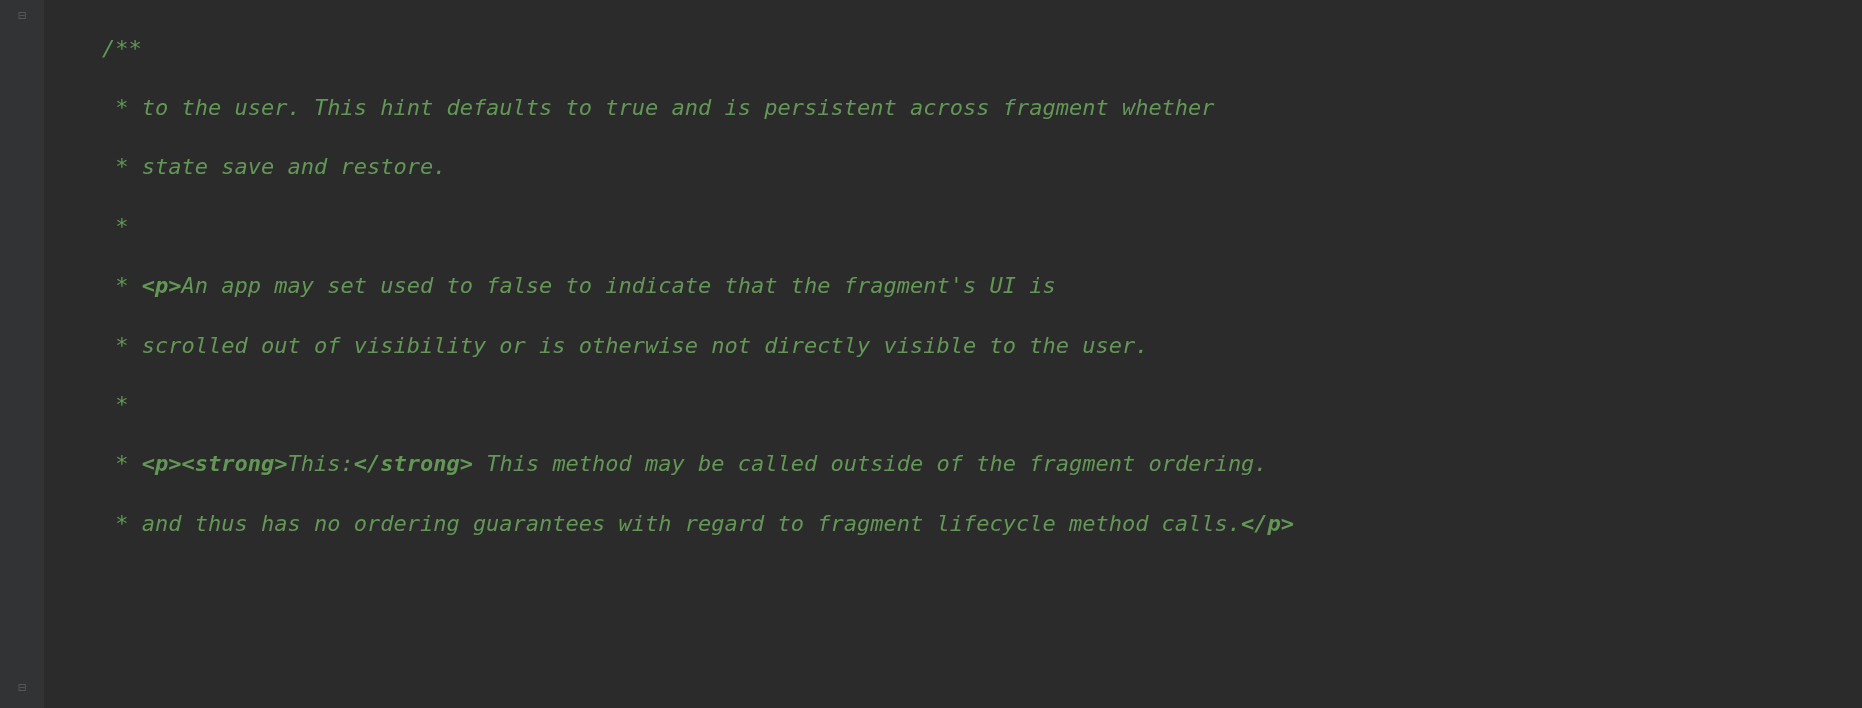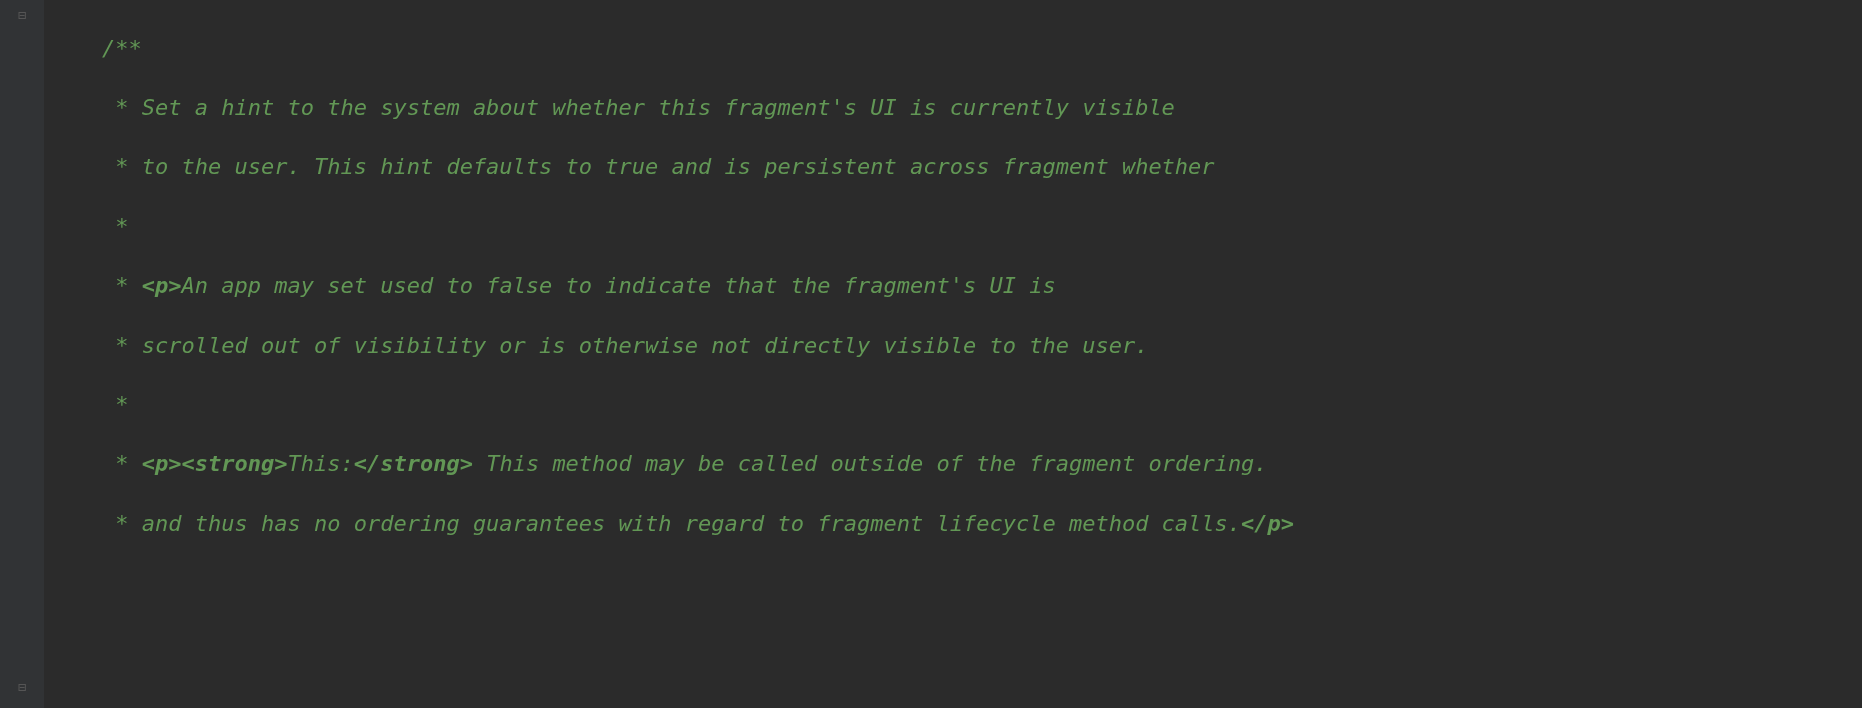--- a/index.html
+++ b/index.html
@@ -50,22 +50,22 @@
 </head>
 <body>
 
 <div class="editor">
   <div class="gutter">
     <div class="fold-marker fold-top">⊟</div>
     <div class="fold-marker fold-bot">⊟</div>
   </div>
   <div class="code">
 <div class="line"><span class="c-doc">/**</span></div>
-<div class="line"><span class="c-doc"> * </span><span class="c-doc">Set a hint to the system about whether this fragment's UI is currently visible</span></div>
 <div class="line"><span class="c-doc"> * </span><span class="c-doc">to the user. This hint defaults to true and is persistent across fragment whether</span></div>
+<div class="line"><span class="c-doc"> * </span><span class="c-doc">state save and restore.</span></div>
 <div class="line"><span class="c-doc"> *</span></div>
 <div class="line"><span class="c-doc"> * </span><span class="c-tag">&lt;p&gt;</span><span class="c-doc">An app may set used to false to indicate that the fragment's UI is</span></div>
 <div class="line"><span class="c-doc"> * </span><span class="c-doc">scrolled out of visibility or is otherwise not directly visible to the user.</span></div>
 <div class="line"><span class="c-doc"> *</span></div>
 <div class="line"><span class="c-doc"> * </span><span class="c-tag">&lt;p&gt;&lt;strong&gt;</span><span class="c-doc">This:</span><span class="c-tag">&lt;/strong&gt;</span><span class="c-doc"> This method may be called outside of the fragment ordering.</span></div>
 <div class="line"><span class="c-doc"> * </span><span class="c-doc">and thus has no ordering guarantees with regard to fragment lifecycle method calls.</span><span class="c-tag">&lt;/p&gt;</span></div>
 
 
 
 

